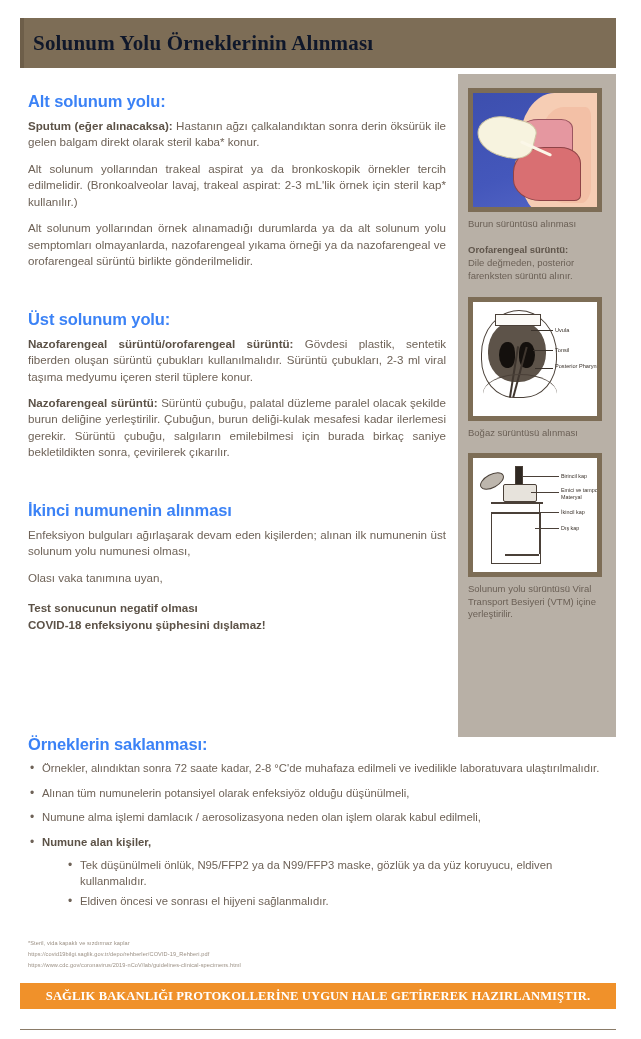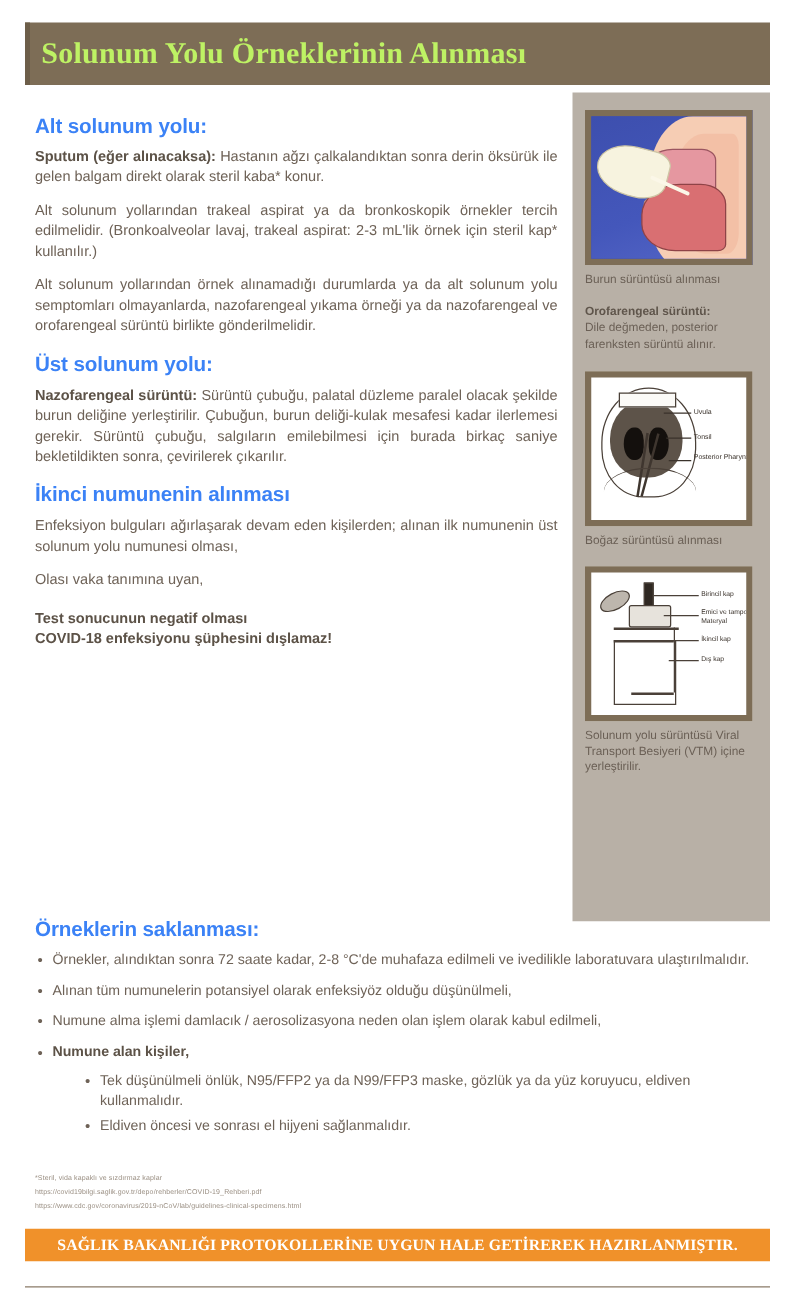--- a/index.html
+++ b/index.html
@@ -31,22 +31,22 @@
     position: absolute;
     left: 20px;
     top: 18px;
     width: 4px;
     height: 50px;
     background: #6d5e49;
   }
   .header-title {
     font-family: "Liberation Serif", serif;
     font-weight: bold;
-    font-size: 24px;
-    color: #bef264;
+    font-size: 21px;
+    color: #0f172a;
     letter-spacing: 0.2px;
     padding-left: 13px;
     white-space: nowrap;
   }
 
   
   .sidebar {
     position: absolute;
     left: 458px;
     top: 74px;
@@ -197,21 +197,21 @@
     top: 92px;
     width: 418px;
   }
   .sec-title {
     color: #3b82f6;
     font-weight: bold;
     font-size: 16.5px;
     margin: 0 0 7px 0;
     letter-spacing: -0.1px;
   }
-  .sec-title.mt { margin-top: 13px; }
+  .sec-title.mt { margin-top: 40px; }
   p.body {
     margin: 0 0 10px 0;
     font-size: 11.6px;
     line-height: 1.42;
     text-align: justify;
     color: #6e6257;
   }
   p.body.left { text-align: left; }
   b { color: #5c5247; font-weight: bold; }
 
@@ -367,20 +367,21 @@
 </div>
 
 <div class="content">
 
   <h2 class="sec-title">Alt solunum yolu:</h2>
   <p class="body"><b>Sputum (eğer alınacaksa):</b><span> Hastanın ağzı çalkalandıktan sonra derin öksürük ile gelen balgam direkt olarak steril kaba* konur.</span></p>
   <p class="body">Alt solunum yollarından trakeal aspirat ya da bronkoskopik örnekler tercih edilmelidir. (Bronkoalveolar lavaj, trakeal aspirat: 2-3 mL'lik örnek için steril kap* kullanılır.)</p>
   <p class="body">Alt solunum yollarından örnek alınamadığı durumlarda ya da alt solunum yolu semptomları olmayanlarda, nazofarengeal yıkama örneği ya da nazofarengeal ve orofarengeal sürüntü birlikte gönderilmelidir.</p>
 
   <h2 class="sec-title mt">Üst solunum yolu:</h2>
+  <p class="body"><b>Nazofarengeal sürüntü/orofarengeal sürüntü:</b><span> Gövdesi plastik, sentetik fiberden oluşan sürüntü çubukları kullanılmalıdır. Sürüntü çubukları, 2-3 ml viral taşıma medyumu içeren steril tüplere konur.</span></p>
   <p class="body"><b>Nazofarengeal sürüntü:</b><span> Sürüntü çubuğu, palatal düzleme paralel olacak şekilde burun deliğine yerleştirilir. Çubuğun, burun deliği-kulak mesafesi kadar ilerlemesi gerekir. Sürüntü çubuğu, salgıların emilebilmesi için burada birkaç saniye bekletildikten sonra, çevirilerek çıkarılır.</span></p>
 
   <h2 class="sec-title mt">İkinci numunenin alınması</h2>
   <p class="body">Enfeksiyon bulguları ağırlaşarak devam eden kişilerden; alınan ilk numunenin üst solunum yolu numunesi olması,</p>
   <p class="body left">Olası vaka tanımına uyan,</p>
   <p class="body left" style="margin-top:14px;"><b>Test sonucunun negatif olması</b><br><b>COVID-18 enfeksiyonu şüphesini dışlamaz!</b></p>
 
 </div>
 
 <div class="storage">

